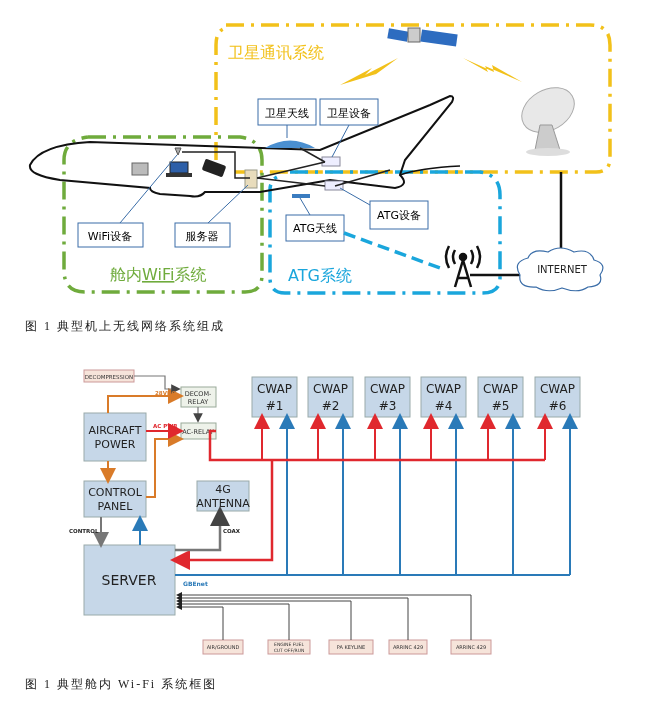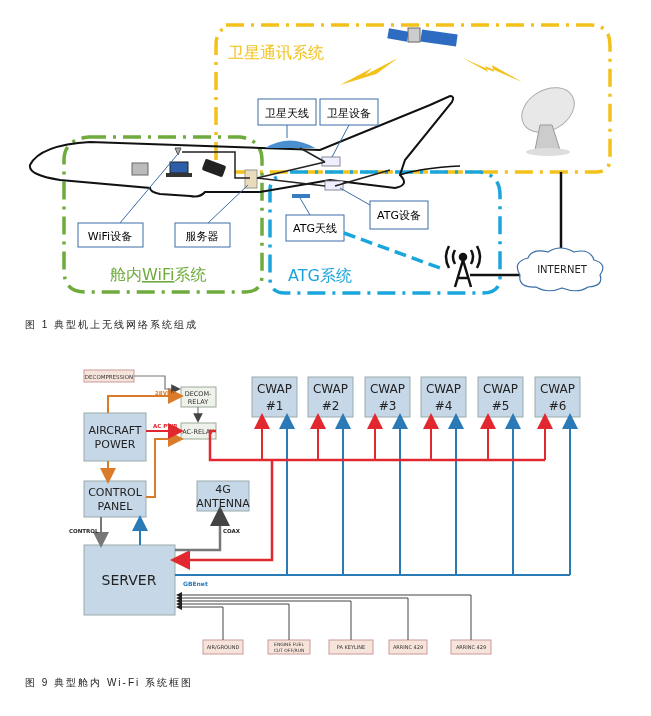--- a/index.html
+++ b/index.html
@@ -1,18 +1,18 @@
 <!DOCTYPE html>
 <html><head>
 <meta charset="utf-8">
 <style>
   html,body{margin:0;padding:0;background:#fff;}
   body{width:651px;height:716px;position:relative;overflow:hidden;font-family:"DejaVu Sans",sans-serif;}
   svg{position:absolute;left:0;top:0;}
-  .caption{position:absolute;left:25px;font-family:Liberation Sans, sans-serif;font-size:10px;color:#222;letter-spacing:2px;}
+  .caption{position:absolute;left:25px;font-family:Liberation Serif, serif;font-size:12px;color:#222;letter-spacing:2px;}
 </style>
 </head>
 <body>
 
 <svg width="651" height="716" viewBox="0 0 651 716">
   <defs>
     <marker id="arR" markerWidth="8" markerHeight="8" refX="4" refY="4" orient="auto">
         <path d="M0,0 L8,4 L0,8 z" fill="#e0282e"></path>
       </marker>
     <marker id="arB" markerWidth="8" markerHeight="8" refX="4" refY="4" orient="auto">
@@ -244,13 +244,13 @@
       </g>
       <path d="M471,640 L471,595 L179,595" stroke="#444" stroke-width="1" fill="none" marker-end="url(#arS)"></path>
       <path d="M408,640 L408,598 L179,598" stroke="#444" stroke-width="1" fill="none" marker-end="url(#arS)"></path>
       <path d="M351,640 L351,601 L179,601" stroke="#444" stroke-width="1" fill="none" marker-end="url(#arS)"></path>
       <path d="M289,640 L289,604 L179,604" stroke="#444" stroke-width="1" fill="none" marker-end="url(#arS)"></path>
       <path d="M223,640 L223,607 L179,607" stroke="#444" stroke-width="1" fill="none" marker-end="url(#arS)"></path>
     </g>
 </svg>
 
 <div class="caption" style="top:318px;">图 1  典型机上无线网络系统组成</div>
-<div class="caption" style="top:676px;">图 9  典型舱内 Wi-Fi 系统框图</div>
+<div class="caption" style="top:676px;">图 1  典型舱内 Wi-Fi 系统框图</div>
 
 </body></html>

